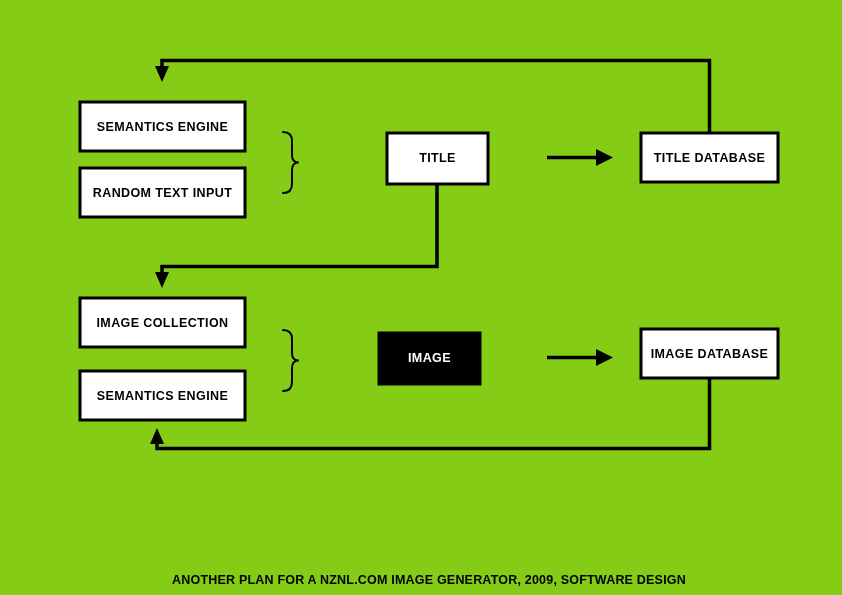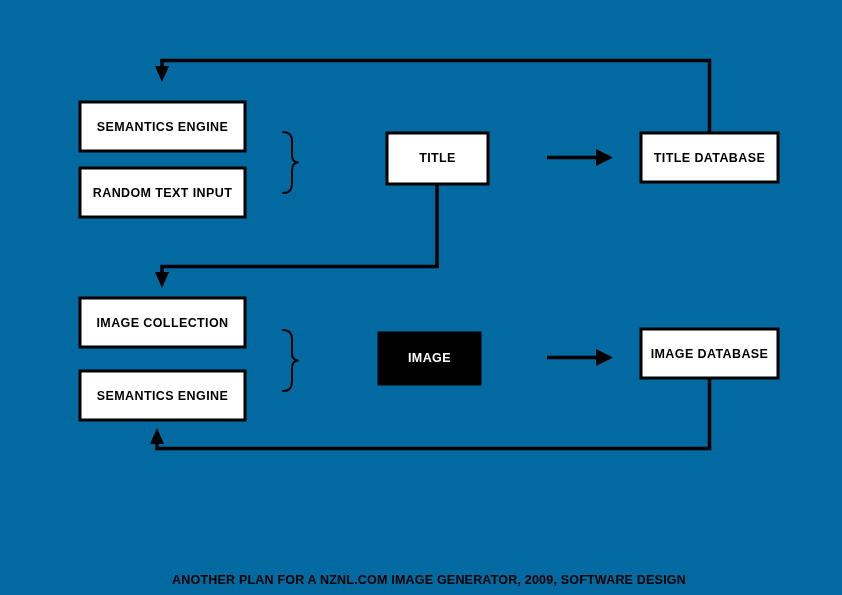--- a/index.html
+++ b/index.html
@@ -12,21 +12,21 @@
     width: 842px;
     height: 595px;
     font-family: "Liberation Sans", sans-serif;
     color: #000000;
     overflow: hidden;
   }
   #diagram-page {
     position: relative;
     width: 842px;
     height: 595px;
-    background: #0369a1;
+    background: #84cc16;
   }
   #flow-svg {
     position: absolute;
     left: 0;
     top: 0;
     width: 842px;
     height: 595px;
   }
   .node-box {
     fill: #ffffff;

